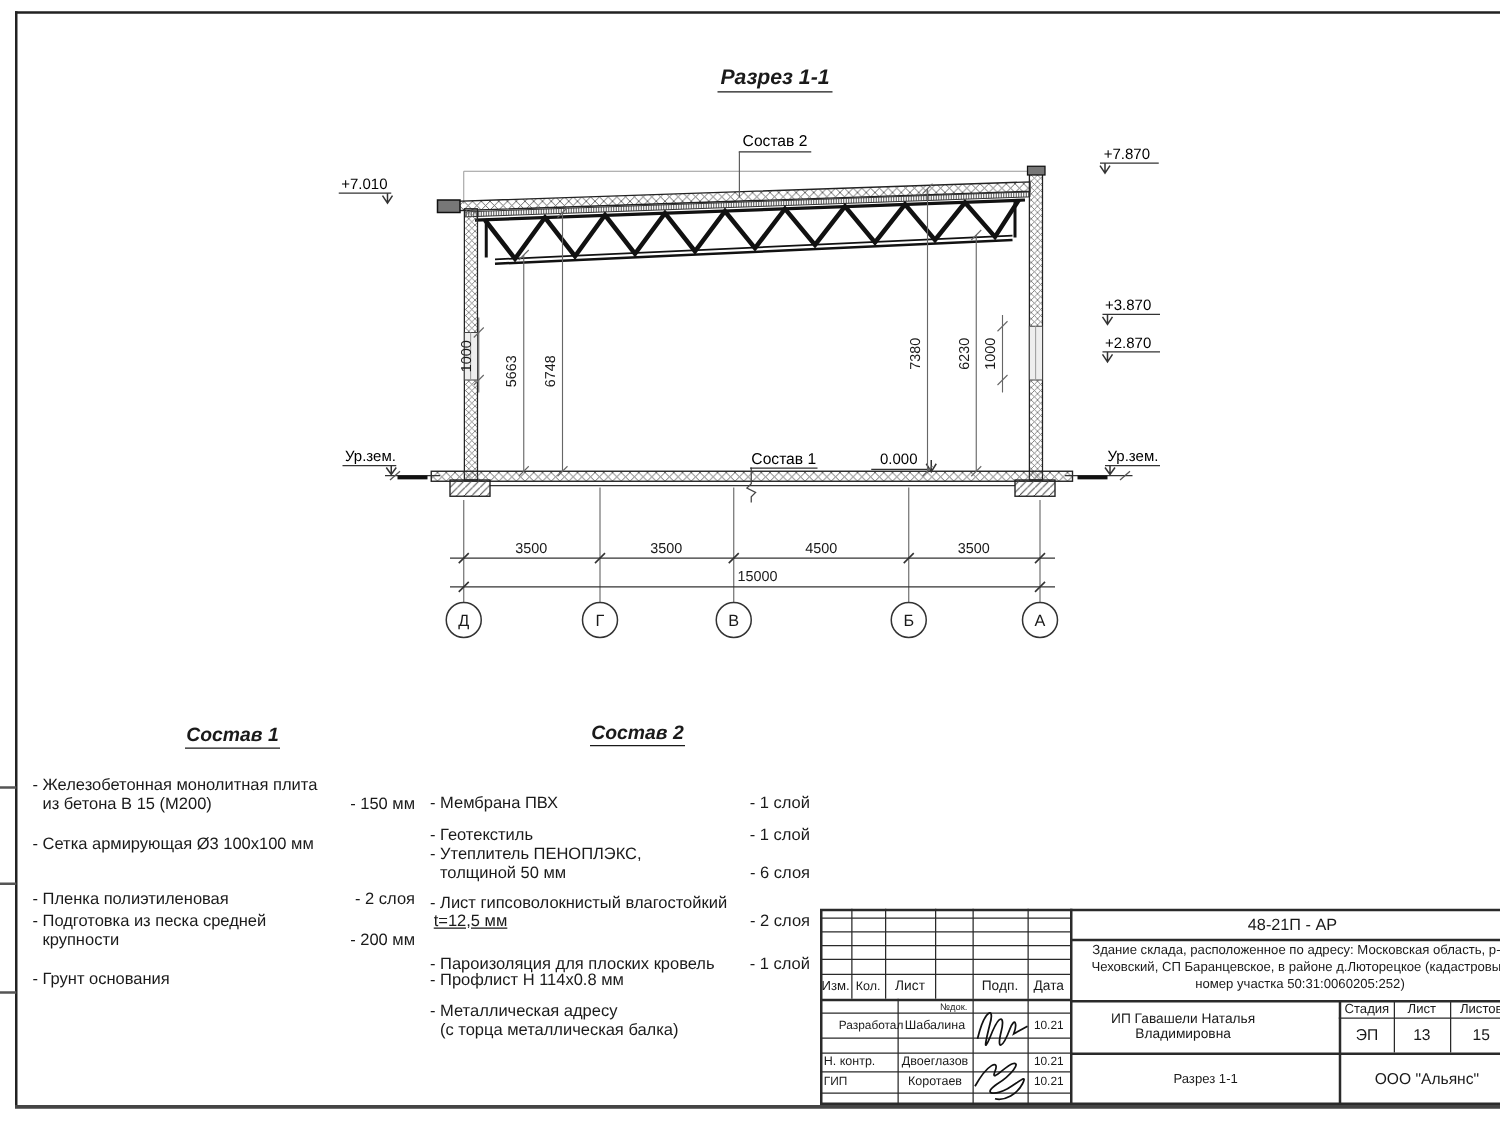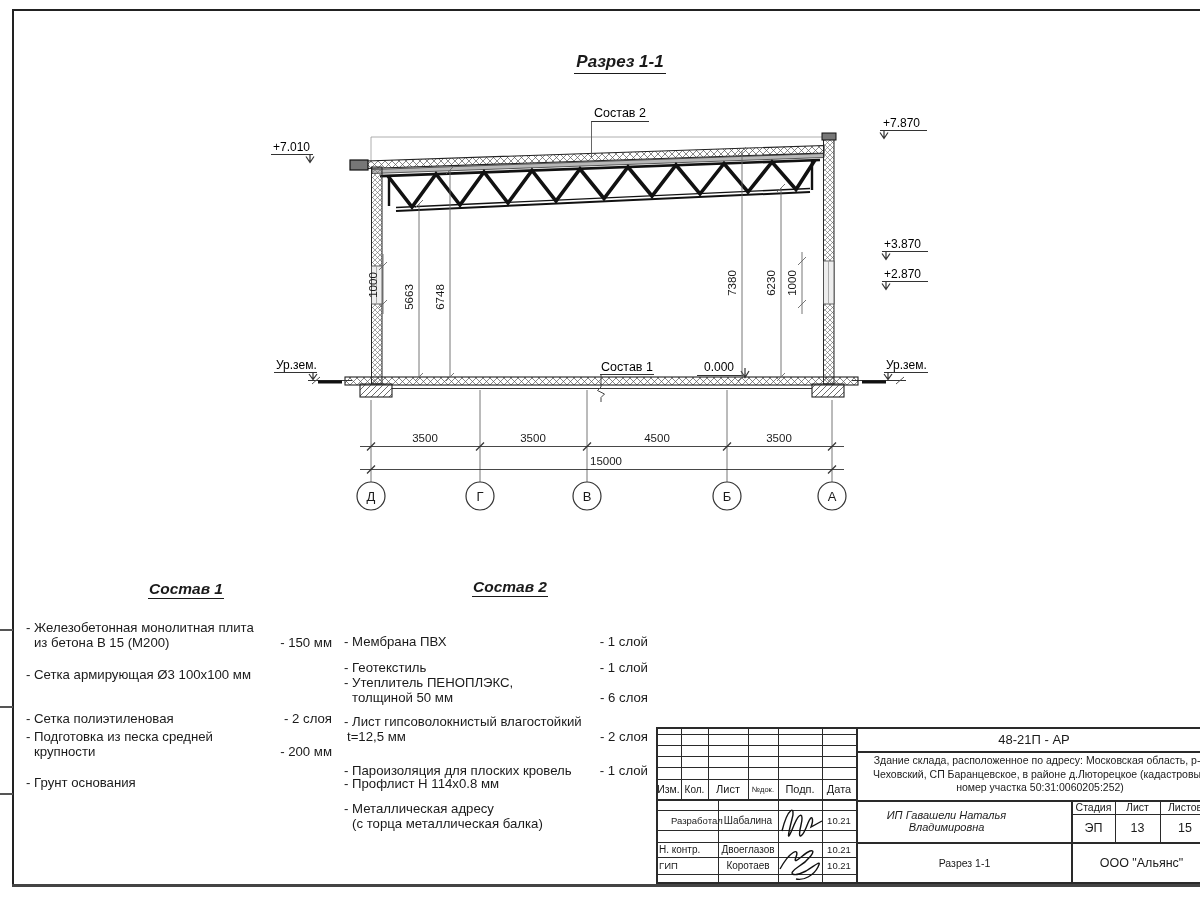--- a/index.html
+++ b/index.html
@@ -20,21 +20,21 @@
     font-size:17px;font-style:italic;font-weight:bold;
   }
   .sec-title span{border-bottom:1.5px solid #1a1a1a;padding:0 2px 2px 2px;}
   
   .comp-title{
     width:90px;text-align:center;font-size:15.5px;font-style:italic;font-weight:bold;
   }
   .comp-title span{border-bottom:1.3px solid #1a1a1a;padding:0 1px 1px 1px;}
   .comp-item{display:flex;justify-content:space-between;align-items:flex-end;font-size:13.2px;line-height:15px;}
   .comp-item .t .l2{padding-left:8px;}
-  .comp-item .t .l2.noindent{padding-left:3px;}
+  .comp-item .t .l2.noindent{padding-left:3px;text-decoration:underline;}
   .comp-item .v{white-space:nowrap;padding-left:6px;margin-top:12px;}
   
   #tb{left:656px;top:727px;width:554px;height:157px;}
   #tb .line{position:absolute;background:#2a2a2a;}
   #tb .cell{position:absolute;display:flex;align-items:center;justify-content:center;text-align:center;overflow:hidden;}
   .tb-outer{position:absolute;left:0;top:0;right:0;bottom:0;border:2px solid #2a2a2a;}
 </style>
 </head>
 <body>
 
@@ -237,21 +237,21 @@
       </div>
     <div class="v">- 150 мм</div>
   </div>
   <div class="abs comp-item" style="left:26px;top:667px;width:306px">
     <div class="t">
         <div>- Сетка армирующая Ø3 100х100 мм</div>
       </div>
   </div>
   <div class="abs comp-item" style="left:26px;top:699px;width:306px">
     <div class="t">
-        <div>- Сетка полиэтиленовая</div>
+        <div>- Пленка полиэтиленовая</div>
       </div>
     <div class="v">-  2 слоя</div>
   </div>
   <div class="abs comp-item" style="left:26px;top:729px;width:306px">
     <div class="t">
         <div>- Подготовка из песка средней</div>
         <div class="l2">крупности</div>
       </div>
     <div class="v">- 200 мм</div>
   </div>
@@ -341,21 +341,21 @@
   <div class="line" style="left:200px;top:73px;width:354px;height:1.5px"></div>
   <div class="line" style="left:200px;top:115px;width:354px;height:1.5px"></div>
   <div class="line" style="left:415px;top:73px;width:1.5px;height:84px"></div>
   <div class="line" style="left:459px;top:73px;width:1px;height:42px"></div>
   <div class="line" style="left:504px;top:73px;width:1px;height:42px"></div>
   <div class="line" style="left:415px;top:87px;width:139px;height:1px"></div>
 
   <div class="cell" style="left:0;top:52px;width:25px;height:20px;font-size:10.5px">Изм.</div>
   <div class="cell" style="left:25px;top:52px;width:27px;height:20px;font-size:10px">Кол.</div>
   <div class="cell" style="left:52px;top:52px;width:40px;height:20px;font-size:11px">Лист</div>
-  <div class="cell" style="left:92px;top:52px;width:30px;height:20px;font-size:7.5px">№док.</div>
+  <div class="cell" style="left:92px;top:68px;width:30px;height:20px;font-size:7.5px">№док.</div>
   <div class="cell" style="left:122px;top:52px;width:44px;height:20px;font-size:11px">Подп.</div>
   <div class="cell" style="left:166px;top:52px;width:34px;height:20px;font-size:11px">Дата</div>
 
   <div class="cell" style="left:1px;top:83px;width:60px;height:20px;font-size:9.5px;justify-content:flex-start;padding-left:14px">Разработал</div>
   <div class="cell" style="left:62px;top:83px;width:60px;height:20px;font-size:10px">Шабалина</div>
   <div class="cell" style="left:166px;top:83px;width:34px;height:20px;font-size:9.5px">10.21</div>
 
   <div class="cell" style="left:1px;top:115px;width:60px;height:15px;font-size:10px;justify-content:flex-start;padding-left:2px">Н. контр.</div>
   <div class="cell" style="left:62px;top:115px;width:60px;height:15px;font-size:10px">Двоеглазов</div>
   <div class="cell" style="left:166px;top:115px;width:34px;height:15px;font-size:9.5px">10.21</div>
@@ -368,21 +368,21 @@
     <path d="M8,30 C14,6 22,4 18,18 C14,34 12,44 20,24 C26,10 30,12 27,24 C23,40 28,38 34,22 C38,12 40,18 37,26 L48,20" fill="none" stroke="#111" stroke-width="1.4"></path>
     <path d="M6,68 C16,50 26,46 22,56 C18,66 30,52 36,50 C44,48 34,60 24,66 C12,74 20,76 32,70 C42,64 48,58 44,66 C40,74 30,80 22,78" fill="none" stroke="#111" stroke-width="1.4"></path>
   </svg>
 
   <div class="cell" style="left:202px;top:0;width:352px;height:24px;font-size:13px">48-21П - АР</div>
   <div class="abs" style="left:204px;top:27px;width:360px;text-align:center;font-size:10.5px;line-height:13.5px">
     <div>Здание склада, расположенное по адресу: Московская область, р-н</div>
     <div>Чеховский, СП Баранцевское, в районе д.Люторецкое  (кадастровый</div>
     <div>номер участка 50:31:0060205:252)</div>
   </div>
-  <div class="cell" style="left:202px;top:73px;width:177px;height:42px;font-size:11px;font-style:italic">ИП Гавашели Наталья Владимировна</div>
+  <div class="cell" style="left:202px;top:73px;width:177px;height:42px;font-size:11px;">ИП Гавашели Наталья Владимировна</div>
   <div class="cell" style="left:416px;top:73px;width:43px;height:14px;font-size:10.5px">Стадия</div>
   <div class="cell" style="left:459px;top:73px;width:45px;height:14px;font-size:10.5px">Лист</div>
   <div class="cell" style="left:504px;top:73px;width:50px;height:14px;font-size:10.5px">Листов</div>
   <div class="cell" style="left:416px;top:87px;width:43px;height:28px;font-size:12.5px">ЭП</div>
   <div class="cell" style="left:459px;top:87px;width:45px;height:28px;font-size:12.5px">13</div>
   <div class="cell" style="left:504px;top:87px;width:50px;height:28px;font-size:12.5px">15</div>
   <div class="cell" style="left:202px;top:115px;width:213px;height:42px;font-size:10.5px">Разрез 1-1</div>
   <div class="cell" style="left:417px;top:115px;width:137px;height:42px;font-size:12.5px">ООО "Альянс"</div>
 </div>
 

